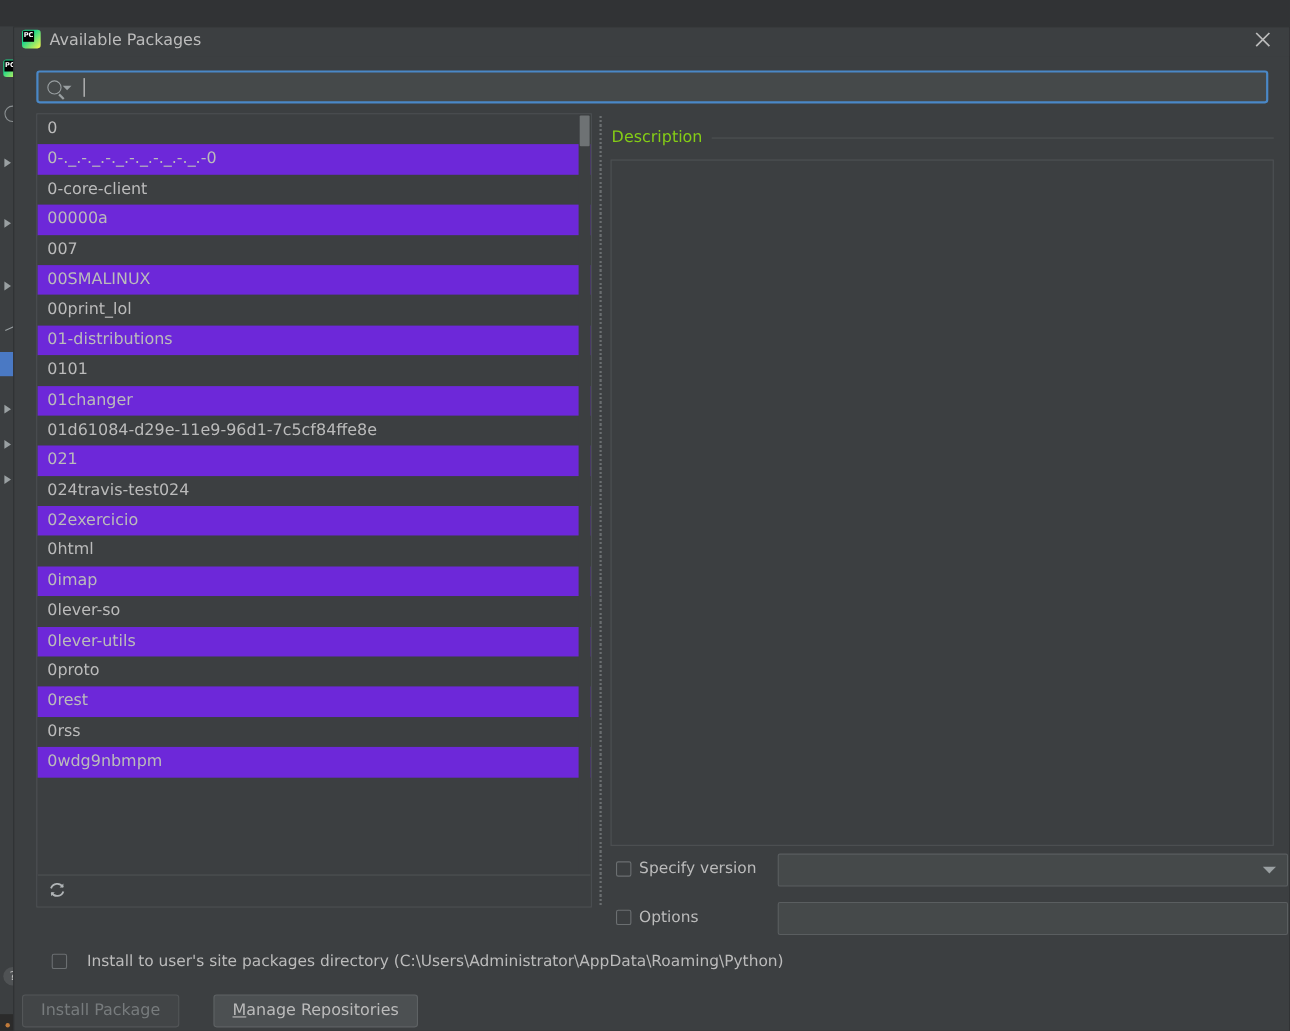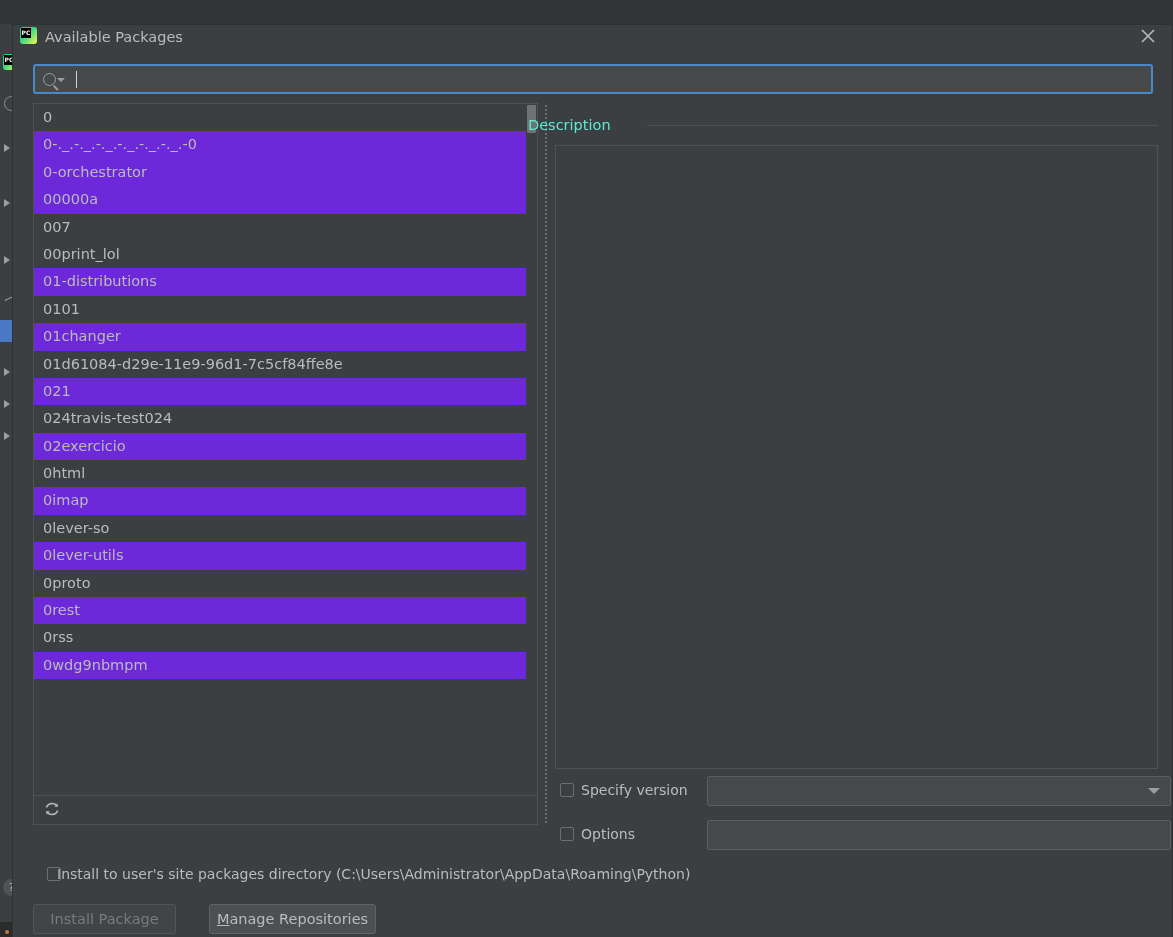--- a/index.html
+++ b/index.html
@@ -144,22 +144,22 @@
     cursor: col-resize;
   }
   .splitter-dots {
     position: absolute; left: 3px; top: 0; width: 2px; height: 100%;
     background-image: repeating-linear-gradient(to bottom,
        #6a6e70 0px, #6a6e70 2px, transparent 2px, transparent 4px);
   }
 
   
   .desc-label {
-    position: absolute; left: 515px; top: 90px; height: 20px; line-height: 20px;
-    font-size: 14.5px; color: #5eead4;
+    position: absolute; left: 543px; top: 90px; height: 20px; line-height: 20px;
+    font-size: 14.5px; color: #84cc16;
   }
   .desc-sep {
     position: absolute; left: 634px; top: 100px; right: 14px; height: 1px;
     background: #4e5254;
   }
   .desc-box {
     position: absolute; left: 542px; top: 120px; right: 14px; height: 624px;
     background: #3c3f41; border: 1px solid #4e5254; box-sizing: border-box;
   }
 
@@ -183,21 +183,21 @@
     border-left: 6px solid transparent; border-right: 6px solid transparent;
     border-top: 6px solid #9aa0a2;
   }
   .textfield {
     position: absolute; background: #45494a; border: 1px solid #5a5e60;
     box-sizing: border-box; border-radius: 2px;
   }
 
   
   .install-cb { left: 34px; top: 842px; }
-  .install-label { left: 44px; top: 839px; }
+  .install-label { left: 66px; top: 839px; }
 
   .btn {
     position: absolute; height: 30px; border-radius: 3px;
     background: #4c5052; border: 1px solid #5e6264; box-sizing: border-box;
     font-size: 14.5px; color: #bbbbbb; text-align: center; line-height: 28px;
     cursor: pointer; white-space: nowrap;
   }
   .btn.disabled { color: #777b7d; background: #424547; border-color: #535658; cursor: default; }
   .btn u { text-decoration: underline; }
 </style>
@@ -246,23 +246,24 @@
         <div class="mag-tri"></div>
       </div>
       <div class="caret"></div>
       <div class="search-input-txt"></div>
     </div>
 
     <div class="list-panel">
       <div class="list-scroll" id="list-scroll">
           <div class="row odd">0</div>
           <div class="row even">0-._.-._.-._.-._.-._.-._.-0</div>
-          <div class="row even">0-orchestrator</div>
+          <div class="row odd">0-core-client</div>
           <div class="row even">00000a</div>
           <div class="row odd">007</div>
+          <div class="row even">00SMALINUX</div>
           <div class="row odd">00print_lol</div>
           <div class="row even">01-distributions</div>
           <div class="row odd">0101</div>
           <div class="row even">01changer</div>
           <div class="row odd">01d61084-d29e-11e9-96d1-7c5cf84ffe8e</div>
           <div class="row even">021</div>
           <div class="row odd">024travis-test024</div>
           <div class="row even">02exercicio</div>
           <div class="row odd">0html</div>
           <div class="row even">0imap</div>
@@ -302,17 +303,17 @@
       <div class="combo-arrow"></div>
     </div>
 
     <div class="cb" style="left:547px; top:802px"></div>
     <div class="cb-label" style="left:568px; top:799px">Options</div>
     <div class="textfield" style="left:694px; top:795px; width:464px; height:30px"></div>
 
     <div class="cb install-cb"></div>
     <div class="cb-label install-label">Install to user's site packages directory (C:\Users\Administrator\AppData\Roaming\Python)</div>
 
-    <div class="btn disabled" style="left:20px; top:879px; width:143px">Install Package</div>
-    <div class="btn" style="left:196px; top:879px; width:167px"><span><u>M</u><span>anage Repositories</span></span></div>
+    <div class="btn disabled" style="left:7px; top:879px; width:143px">Install Package</div>
+    <div class="btn" style="left:181px; top:879px; width:186px"><span><u>M</u><span>anage Repositories</span></span></div>
 
   </div>
 </div>
 
 </body></html>

